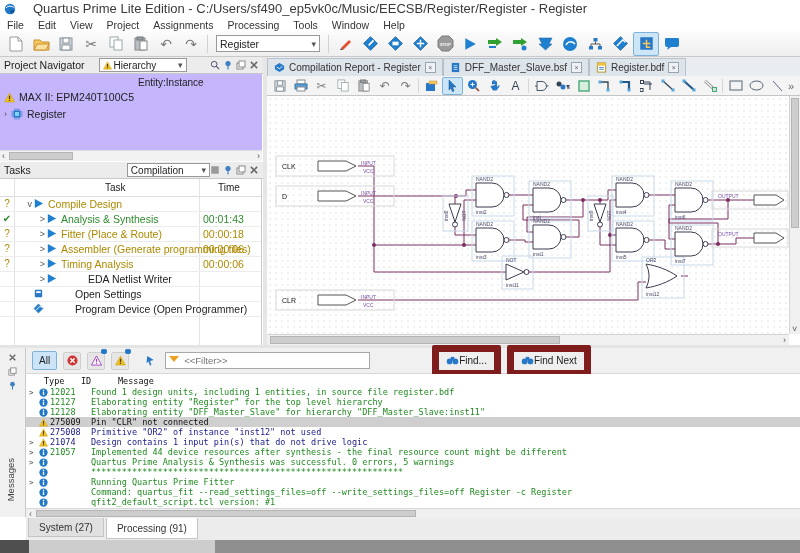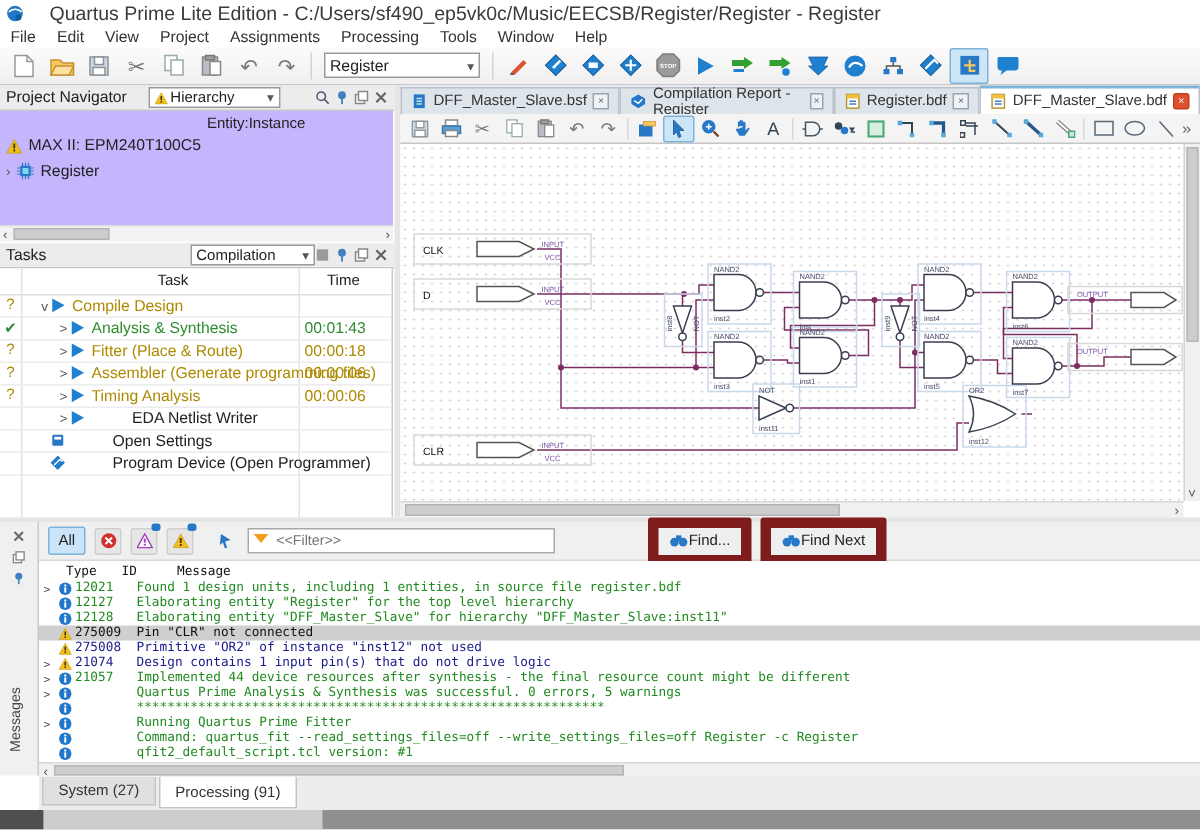--- a/index.html
+++ b/index.html
@@ -463,51 +463,42 @@
         <span class="task-time black"></span>
       </div>
     </div>
 </div>
 
 <div class="abs" style="left:263px;top:57px;width:4px;height:288px;background:#e6e6e6;"></div>
 
 <div class="abs" id="tabbar">
     <div class="tab">
       <svg class="ticn" viewBox="0 0 12 12">
-        <rect x="2" y="1" width="8" height="10" fill="#2878c8"></rect>
-        <path d="M4,4 H8 M4,6 H8 M4,8 H8" stroke="#bfe0f5" stroke-width="1"></path>
-      </svg>
-      <span>DFF_Master_Slave.bsf</span>
+        <path d="M6,1 L11,4 V8 L6,11 L1,8 V4 Z" fill="#2878c8"></path>
+        <path d="M3,5.5 L6,7.5 L9,4.5" stroke="#fff" fill="none"></path>
+      </svg>
+      <span>Compilation Report - Register</span>
       <span class="closebox">×</span>
     </div>
     <div class="tab">
       <svg class="ticn" viewBox="0 0 12 12">
-        <path d="M6,1 L11,4 V8 L6,11 L1,8 V4 Z" fill="#2878c8"></path>
-        <path d="M3,5.5 L6,7.5 L9,4.5" stroke="#fff" fill="none"></path>
-      </svg>
-      <span>Compilation Report - Register</span>
+        <rect x="2" y="1" width="8" height="10" fill="#2878c8"></rect>
+        <path d="M4,4 H8 M4,6 H8 M4,8 H8" stroke="#bfe0f5" stroke-width="1"></path>
+      </svg>
+      <span>DFF_Master_Slave.bsf</span>
       <span class="closebox">×</span>
     </div>
     <div class="tab">
       <svg class="ticn" viewBox="0 0 12 12">
         <rect x="1.5" y="1" width="9" height="10" fill="#fff" stroke="#b09020"></rect>
         <rect x="1.5" y="1" width="9" height="3" fill="#f0c040"></rect>
         <path d="M3.5,6 H8.5 M3.5,8 H8.5" stroke="#4080c0" stroke-width="1"></path>
       </svg>
       <span>Register.bdf</span>
       <span class="closebox">×</span>
-    </div>
-    <div class="tab active">
-      <svg class="ticn" viewBox="0 0 12 12">
-        <rect x="1.5" y="1" width="9" height="10" fill="#fff" stroke="#b09020"></rect>
-        <rect x="1.5" y="1" width="9" height="3" fill="#f0c040"></rect>
-        <path d="M3.5,6 H8.5 M3.5,8 H8.5" stroke="#4080c0" stroke-width="1"></path>
-      </svg>
-      <span>DFF_Master_Slave.bdf</span>
-      <span class="closebox red">×</span>
     </div>
   </div>
 
 <div class="abs" id="edtoolbar">
   <span class="ebtn">
       <svg width="12" height="12" viewBox="0 0 14 14">
         <rect x="1" y="1" width="12" height="12" fill="#cfd6dd" stroke="#8a939b"></rect>
         <rect x="4" y="1" width="6" height="5" fill="#fff" stroke="#8a939b"></rect>
         <rect x="3" y="8" width="8" height="5" fill="#fff" stroke="#8a939b"></rect>
       </svg>

